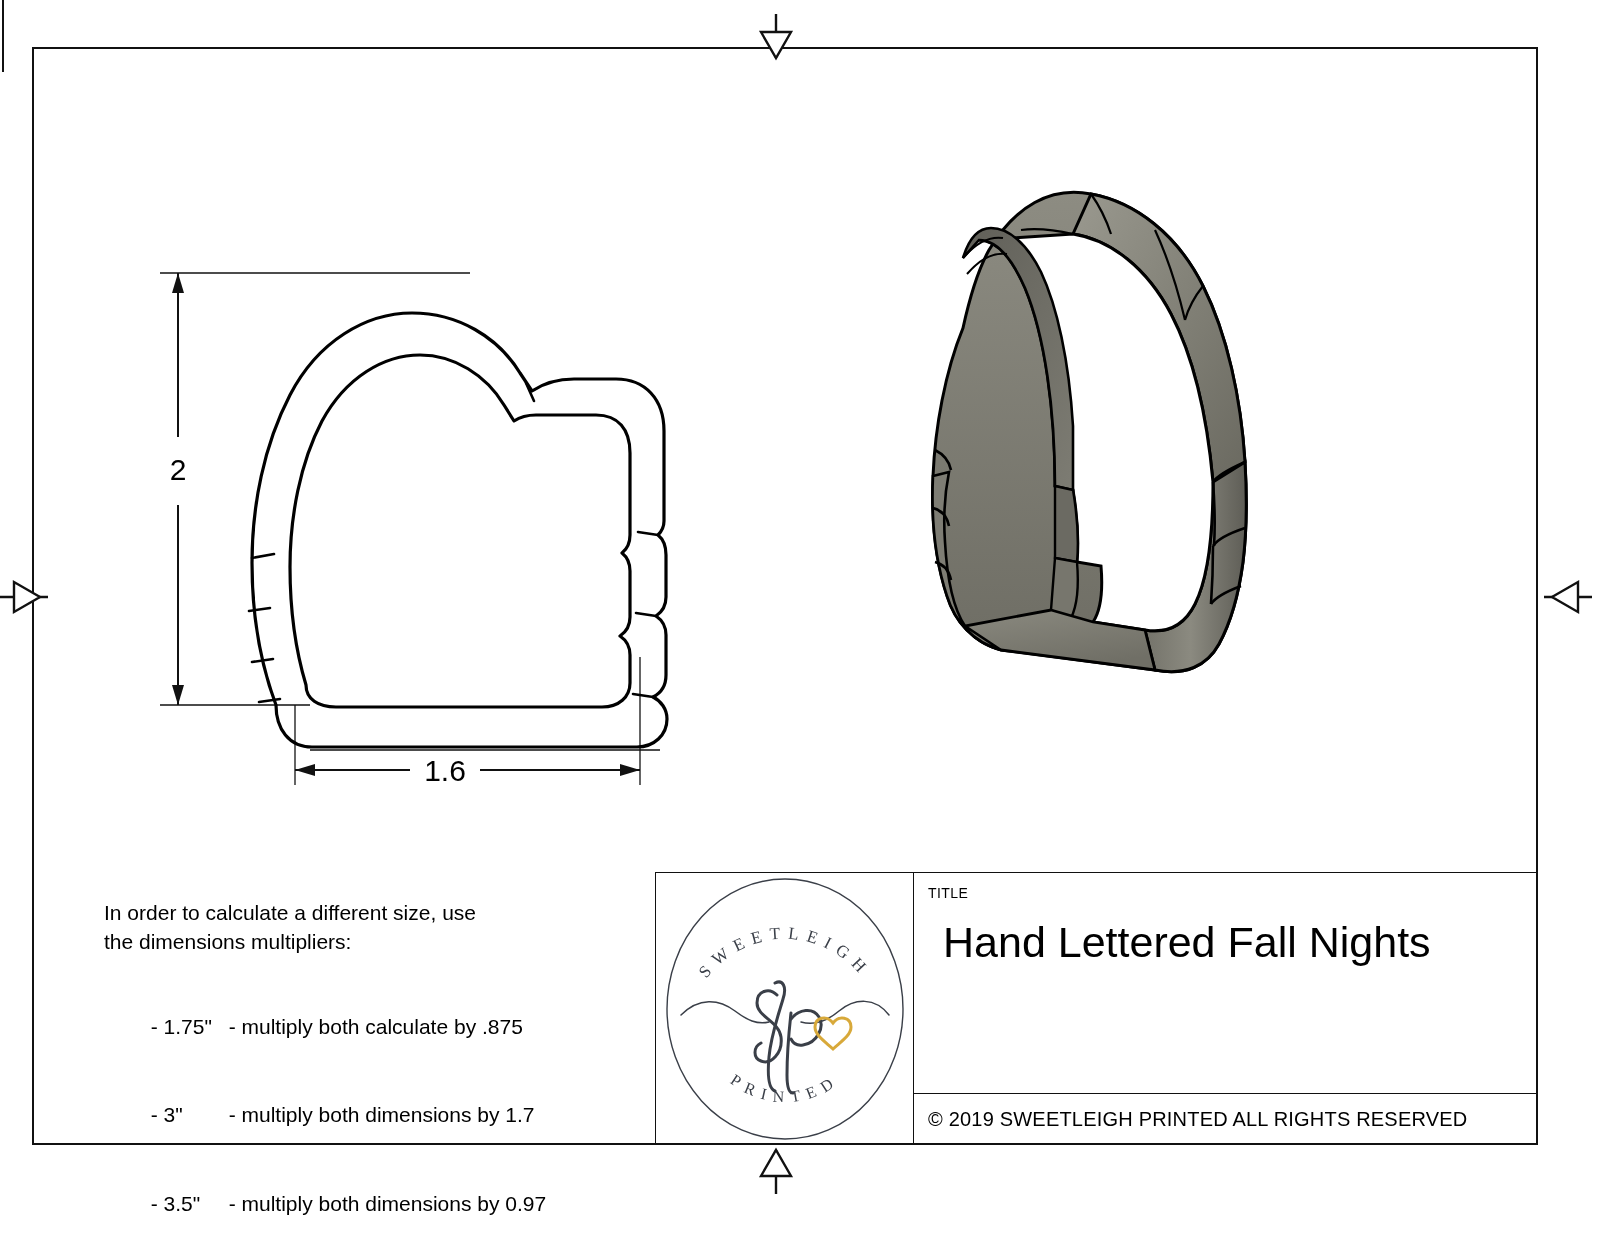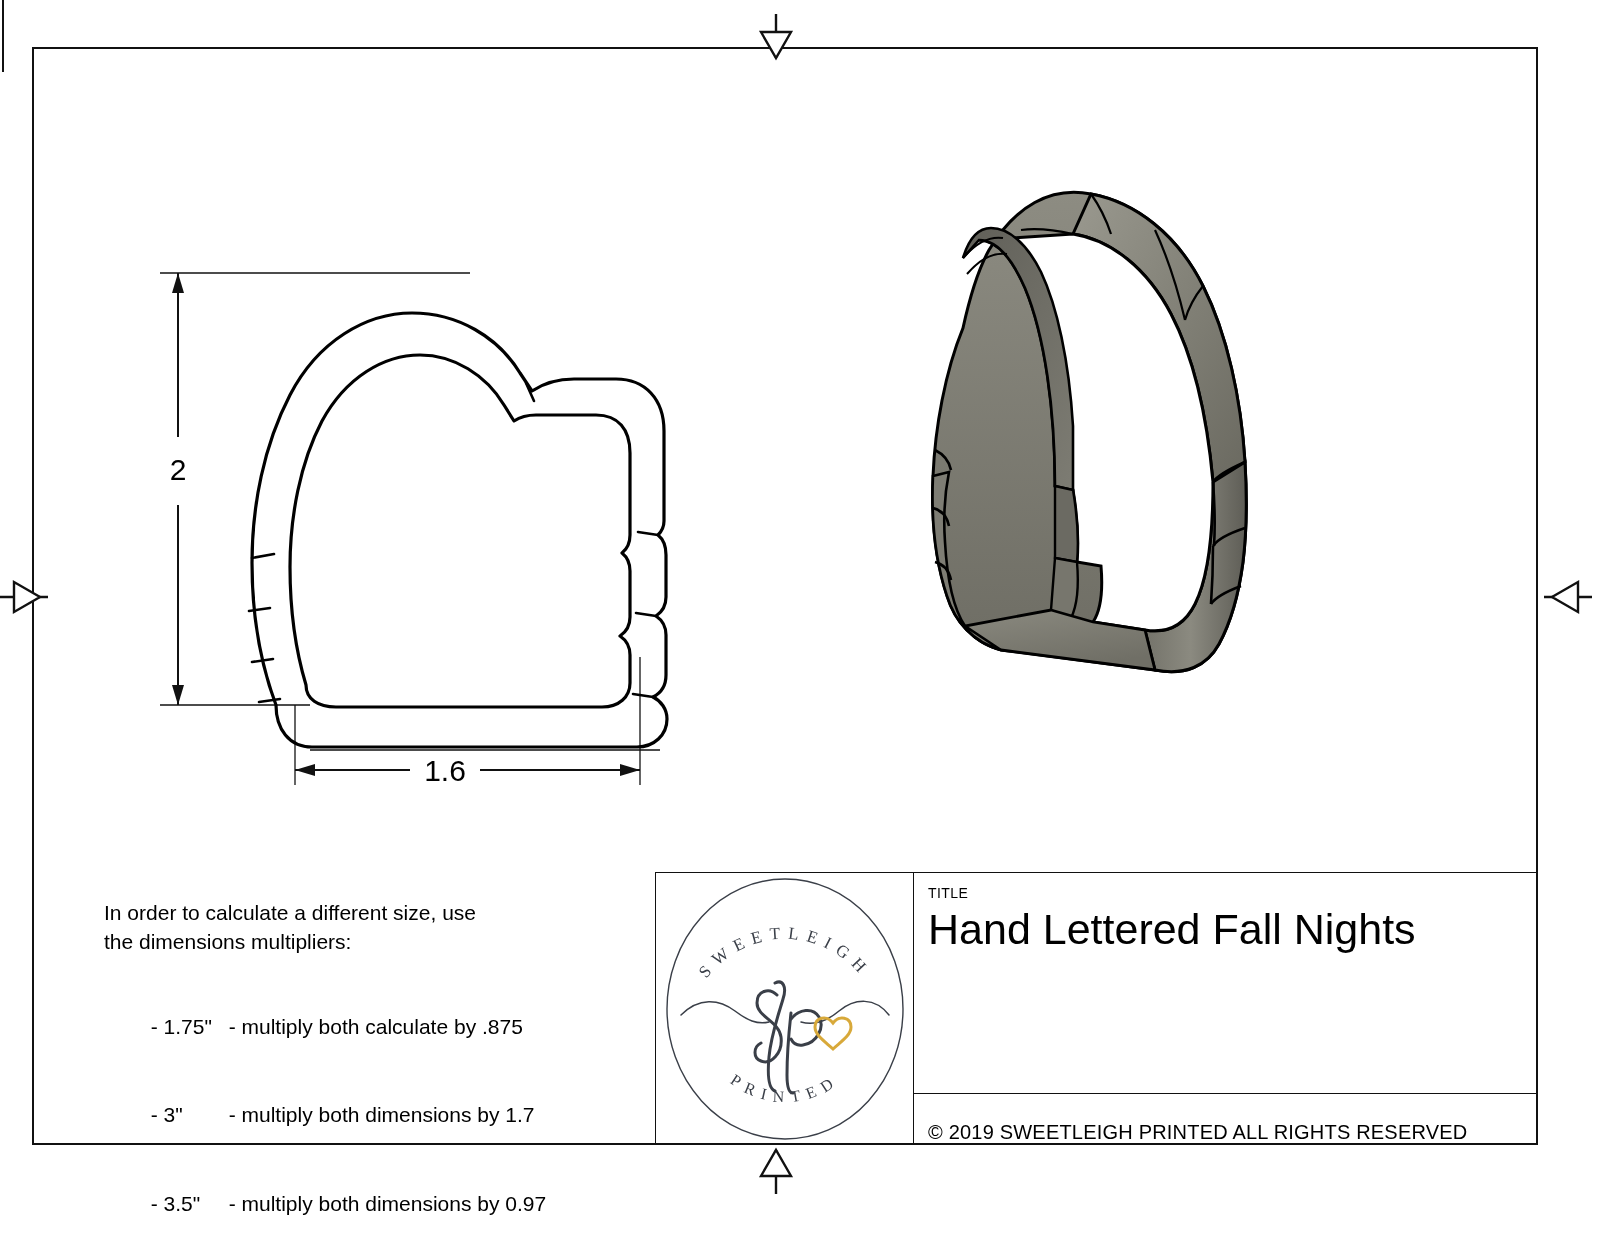--- a/index.html
+++ b/index.html
@@ -105,28 +105,28 @@
   }
   .tb-label {
     font-size: 14px;
     letter-spacing: 0.4px;
     color: #000;
     margin: 0 0 2px 0;
   }
   .tb-title {
     font-size: 43px;
     line-height: 52px;
-    margin: 0;
+    margin: 15px;
     color: #000;
     white-space: nowrap;
   }
   .tb-copy-cell {
     height: 50px;
     display: flex;
-    align-items: flex-end;
+    align-items: center;
     padding-left: 14px;
     box-sizing: border-box;
   }
   .tb-copy {
     font-size: 20px;
     letter-spacing: 0.2px;
     white-space: nowrap;
   }
 
   

